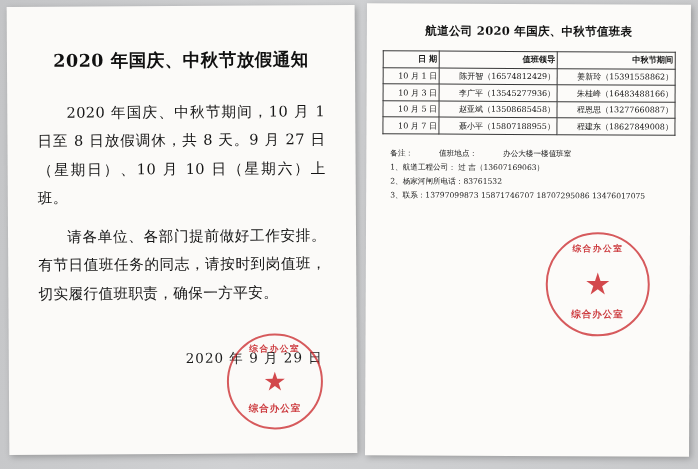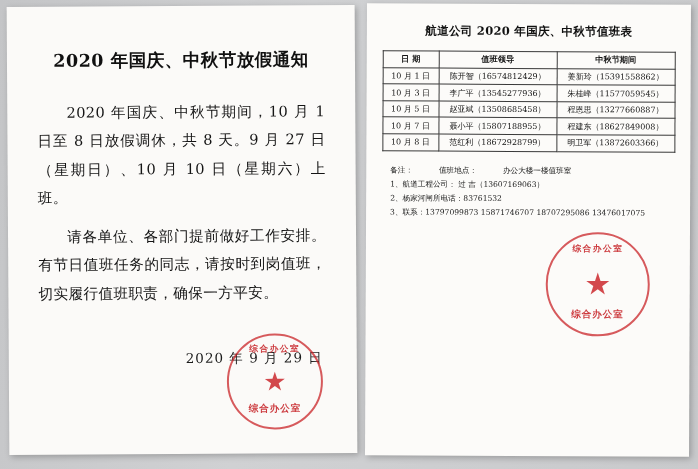--- a/index.html
+++ b/index.html
@@ -99,21 +99,21 @@
     border-collapse: collapse;
     width: 292px;
     margin: 0 auto;
     table-layout: fixed;
   }
   table.duty th, table.duty td {
     border: 1px solid #3a3a3a;
     font-family: "DejaVu Serif", serif;
     font-size: 8px;
     color: #141414;
-    text-align: center;
+    text-align: right;
     padding: 3.2px 1px;
     line-height: 1.15;
     white-space: nowrap;
     overflow: hidden;
   }
   table.duty th { font-weight: bold; font-size: 8.2px; }
   table.duty col.c0 { width: 56px; }
   table.duty col.c1 { width: 118px; }
   table.duty col.c2 { width: 118px; }
   .notes {
@@ -224,36 +224,31 @@
         </thead>
         <tbody>
           <tr>
             <td>10 月 1 日</td>
             <td>陈开智（16574812429）</td>
             <td>姜新玲（15391558862）</td>
           </tr>
           <tr>
             <td>10 月 3 日</td>
             <td>李广平（13545277936）</td>
-            <td>朱桂峰（11577059545）</td>
+            <td>朱桂峰（16483488166）</td>
           </tr>
           <tr>
             <td>10 月 5 日</td>
             <td>赵亚斌（13508685458）</td>
             <td>程恩思（13277660887）</td>
           </tr>
           <tr>
             <td>10 月 7 日</td>
             <td>聂小平（15807188955）</td>
             <td>程建东（18627849008）</td>
-          </tr>
-          <tr>
-            <td>10 月 8 日</td>
-            <td>范红利（18672928799）</td>
-            <td>明卫军（13872603366）</td>
           </tr>
         </tbody>
       </table>
 
       <div class="notes">
         <div class="row1">
           <span class="lbl">备注：</span>
           <span class="lbl">值班地点：</span>
           <span class="lbl">办公大楼一楼值班室</span>
         </div>

